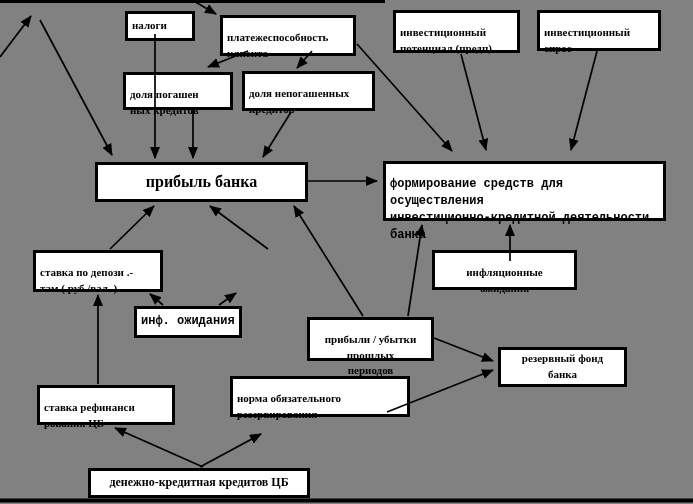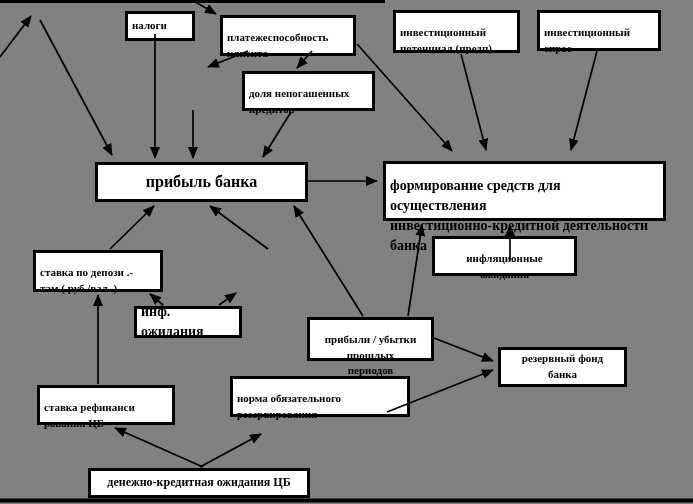--- a/index.html
+++ b/index.html
@@ -19,21 +19,21 @@
     font-weight:bold;
     font-size:11px;
     line-height:1.42;
     padding:12px 4px;
     white-space:pre-line;
   }
   .c{display:flex;align-items:center;justify-content:center;text-align:center;}
   .ct{text-align:center;}
   .vl{display:flex;align-items:center;justify-content:flex-start;}
   .f12{font-size:12px;}
-  .f115{font-size:14px;}
+  .f115{font-size:12px;font-family:Liberation Mono, monospace;}
   .f14{font-size:16px;}
   #arrows{
     position:absolute;left:0;top:0;width:693px;height:504px;
     pointer-events:none;
   }
   #arrows line{stroke:#000000;stroke-width:1.7;}
   #arrows line.frame{stroke-width:3;}
   #arrows line.frame-b{stroke-width:4;}
 </style>
 </head>
@@ -45,52 +45,54 @@
 
   <div class="node" style="left:220px;top:15px;width:136px;height:41px">платежеспособность
 клиента</div>
 
   <div class="node" style="left:393px;top:10px;width:127px;height:43px">инвестиционный
 потенциал (предп)</div>
 
   <div class="node" style="left:537px;top:10px;width:124px;height:41px">инвестиционный
 спрос</div>
 
+  <div class="node" style="left:123px;top:72px;width:110px;height:38px">доля погашен
+ных кредитов</div>
 
   <div class="node" style="left:242px;top:71px;width:133px;height:40px">доля непогашенных
 кредитов</div>
 
   <div class="node c f14" style="left:95px;top:162px;width:213px;height:40px">прибыль банка</div>
 
   <div class="node f115" style="left:383px;top:161px;width:283px;height:60px">формирование средств для осуществления
 инвестиционно-кредитной деятельности  банка</div>
 
   <div class="node" style="left:33px;top:250px;width:130px;height:42px">ставка по депози .-
 там ( руб./вал. )</div>
 
 
-  <div class="node ct" style="left:432px;top:236px;width:145px;height:40px">инфляционные
+  <div class="node ct" style="left:432px;top:250px;width:145px;height:40px">инфляционные
 ожидания</div>
 
   <div class="node vl f115" style="left:134px;top:306px;width:108px;height:32px">инф. ожидания</div>
 
   <div class="node ct" style="left:307px;top:317px;width:127px;height:44px">прибыли / убытки
 прошлых
 периодов</div>
 
   <div class="node c" style="left:498px;top:347px;width:129px;height:40px">резервный фонд
 банка</div>
 
   <div class="node" style="left:37px;top:385px;width:138px;height:40px">ставка рефинанси
 рования ЦБ</div>
 
   <div class="node" style="left:230px;top:376px;width:180px;height:41px">норма обязательного
 резервирования</div>
 
-  <div class="node c f12" style="left:88px;top:468px;width:222px;height:29px">денежно-кредитная ожидания ЦБ</div>
+  <div class="node c f12" style="left:88px;top:468px;width:222px;height:29px">денежно-кредитная кредитов ЦБ</div>
 
   <svg id="arrows" viewBox="0 0 693 504">
     <defs>
       <marker id="ah" markerUnits="userSpaceOnUse" markerWidth="14" markerHeight="11" refX="11" refY="5" orient="auto">
         <path d="M0,0 L12,5 L0,10 Z" fill="#000000"></path>
       </marker>
     </defs>
 
     <line class="frame" x1="0" y1="1.5" x2="385" y2="1.5"></line>
     <line class="frame-b" x1="0" y1="500.5" x2="693" y2="500.5"></line>

